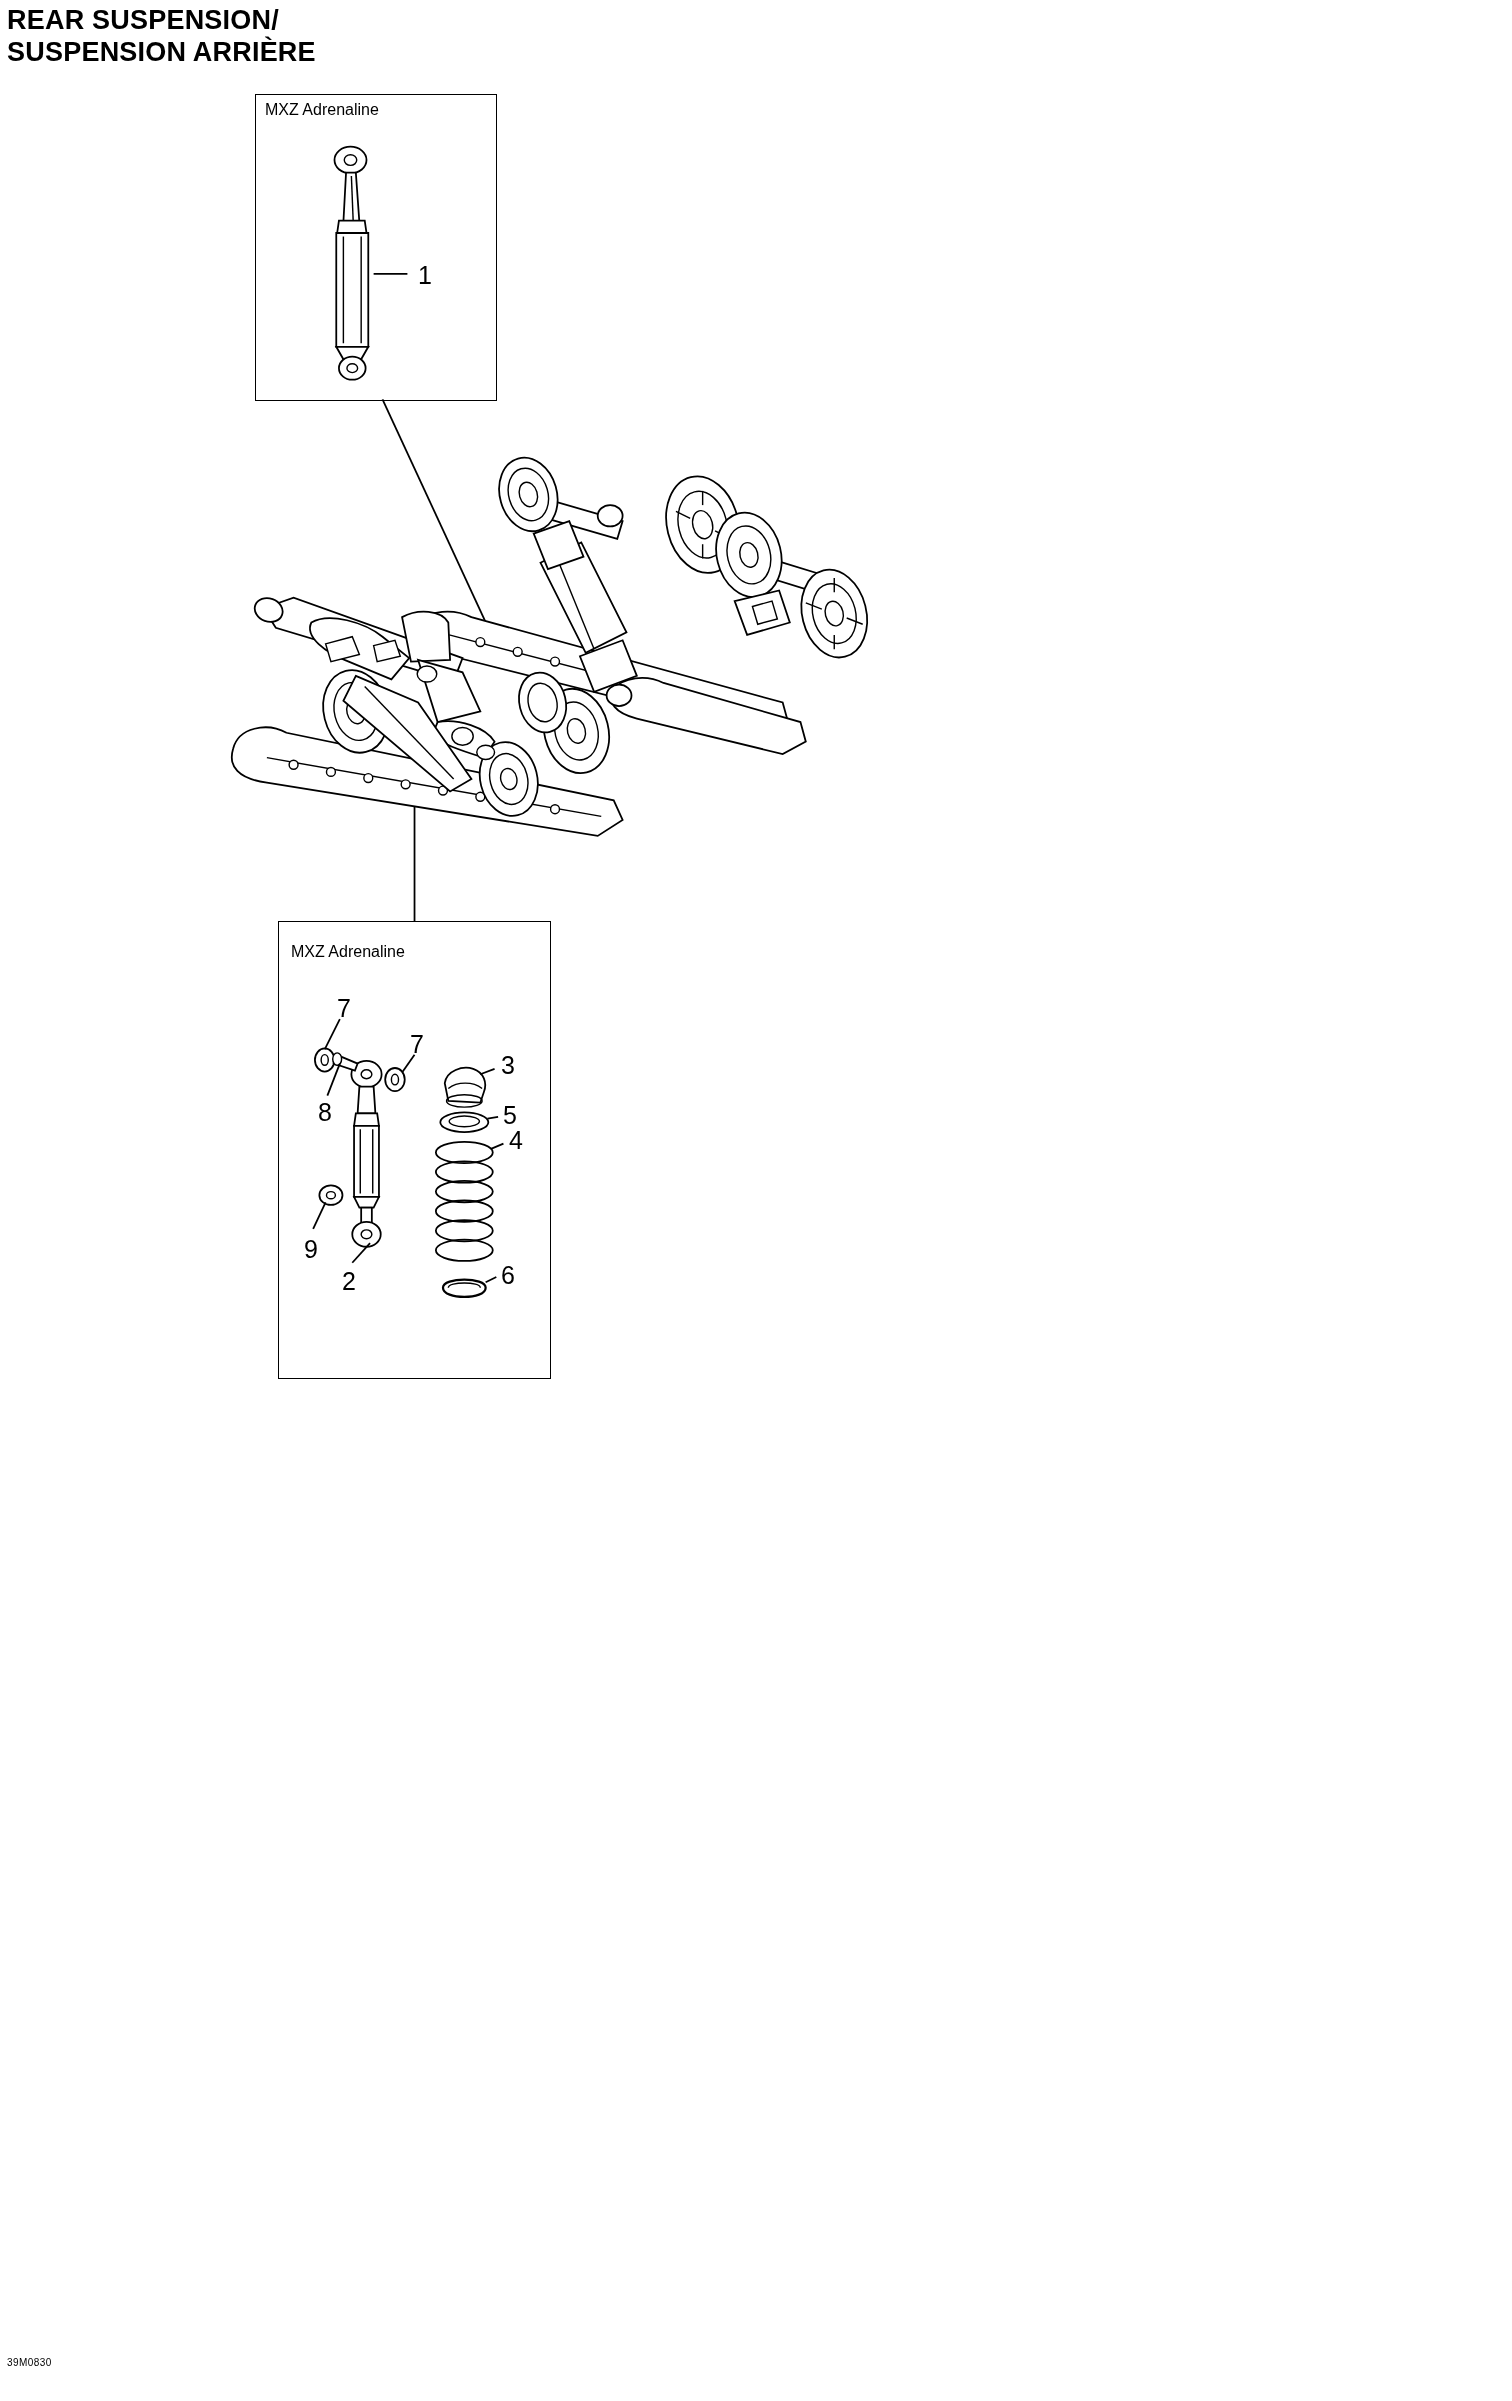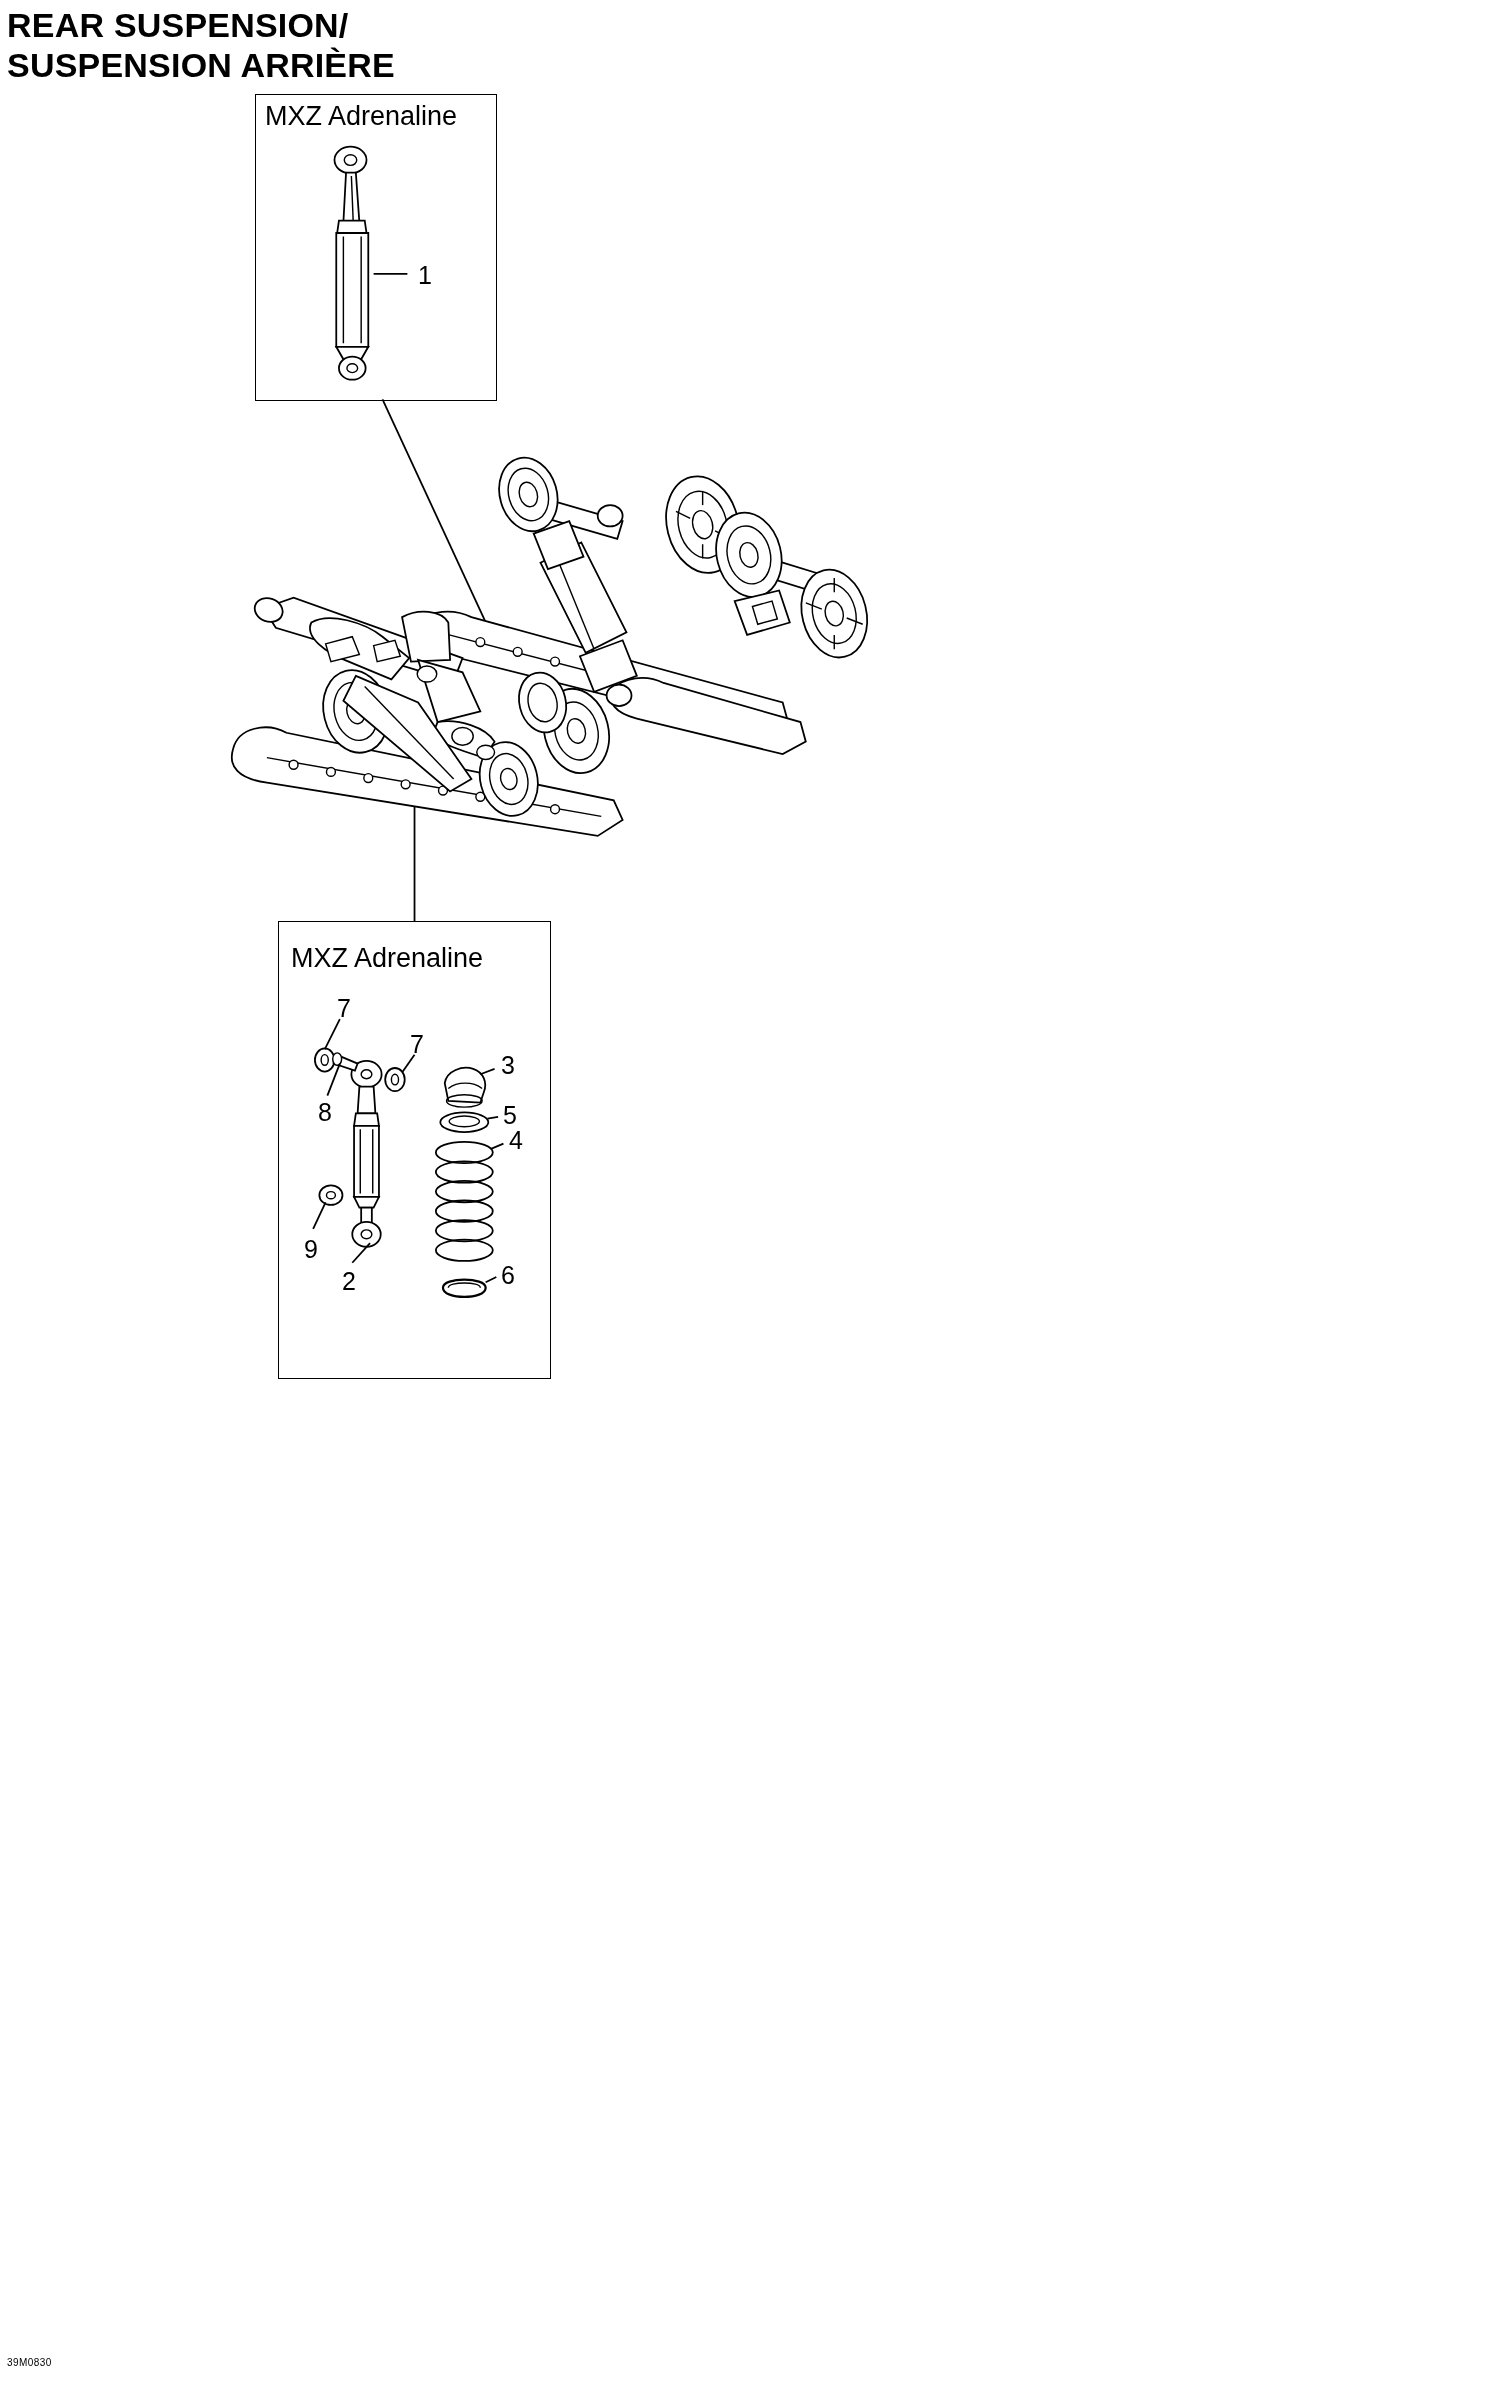--- a/index.html
+++ b/index.html
@@ -1,23 +1,23 @@
 <!DOCTYPE html>
 <html style="font-size:14.2px"><head>
 <meta charset="utf-8">
 <style>
   html,body{margin:0;padding:0;background:#ffffff;}
   body{width:1512px;height:2401px;position:relative;font-family:"Liberation Sans",sans-serif;color:#000;}
   .page{position:absolute;left:0;top:0;width:1512px;height:2401px;overflow:hidden;}
 
-  .title{position:absolute;left:7.1px;top:5.3px;font-size:34px;font-weight:bold;line-height:1.18;letter-spacing:0.2px;}
+  .title{position:absolute;left:7.1px;top:5.3px;font-size:27px;font-weight:bold;line-height:1.18;letter-spacing:0.2px;}
   .title .l2{display:block;}
 
   .panel{position:absolute;border:1.8px solid #000;background:#fff;}
-  .panel-label{position:absolute;font-size:27px;font-weight:normal;}
+  .panel-label{position:absolute;font-size:16px;font-weight:normal;}
 
   .footer{position:absolute;left:7.1px;top:2357px;font-size:10px;letter-spacing:0.4px;}
 
   .callout{position:absolute;font-size:25px;}
 
   svg{position:absolute;left:0;top:0;width:1512px;height:2401px;overflow:visible;}
   .ln{fill:none;stroke:#000;stroke-width:2;}
   .ln3{fill:none;stroke:#000;stroke-width:2.5;}
   .thin{fill:none;stroke:#000;stroke-width:1.6;}
   .fillw{fill:#ffffff;stroke:#000;stroke-width:2;}

